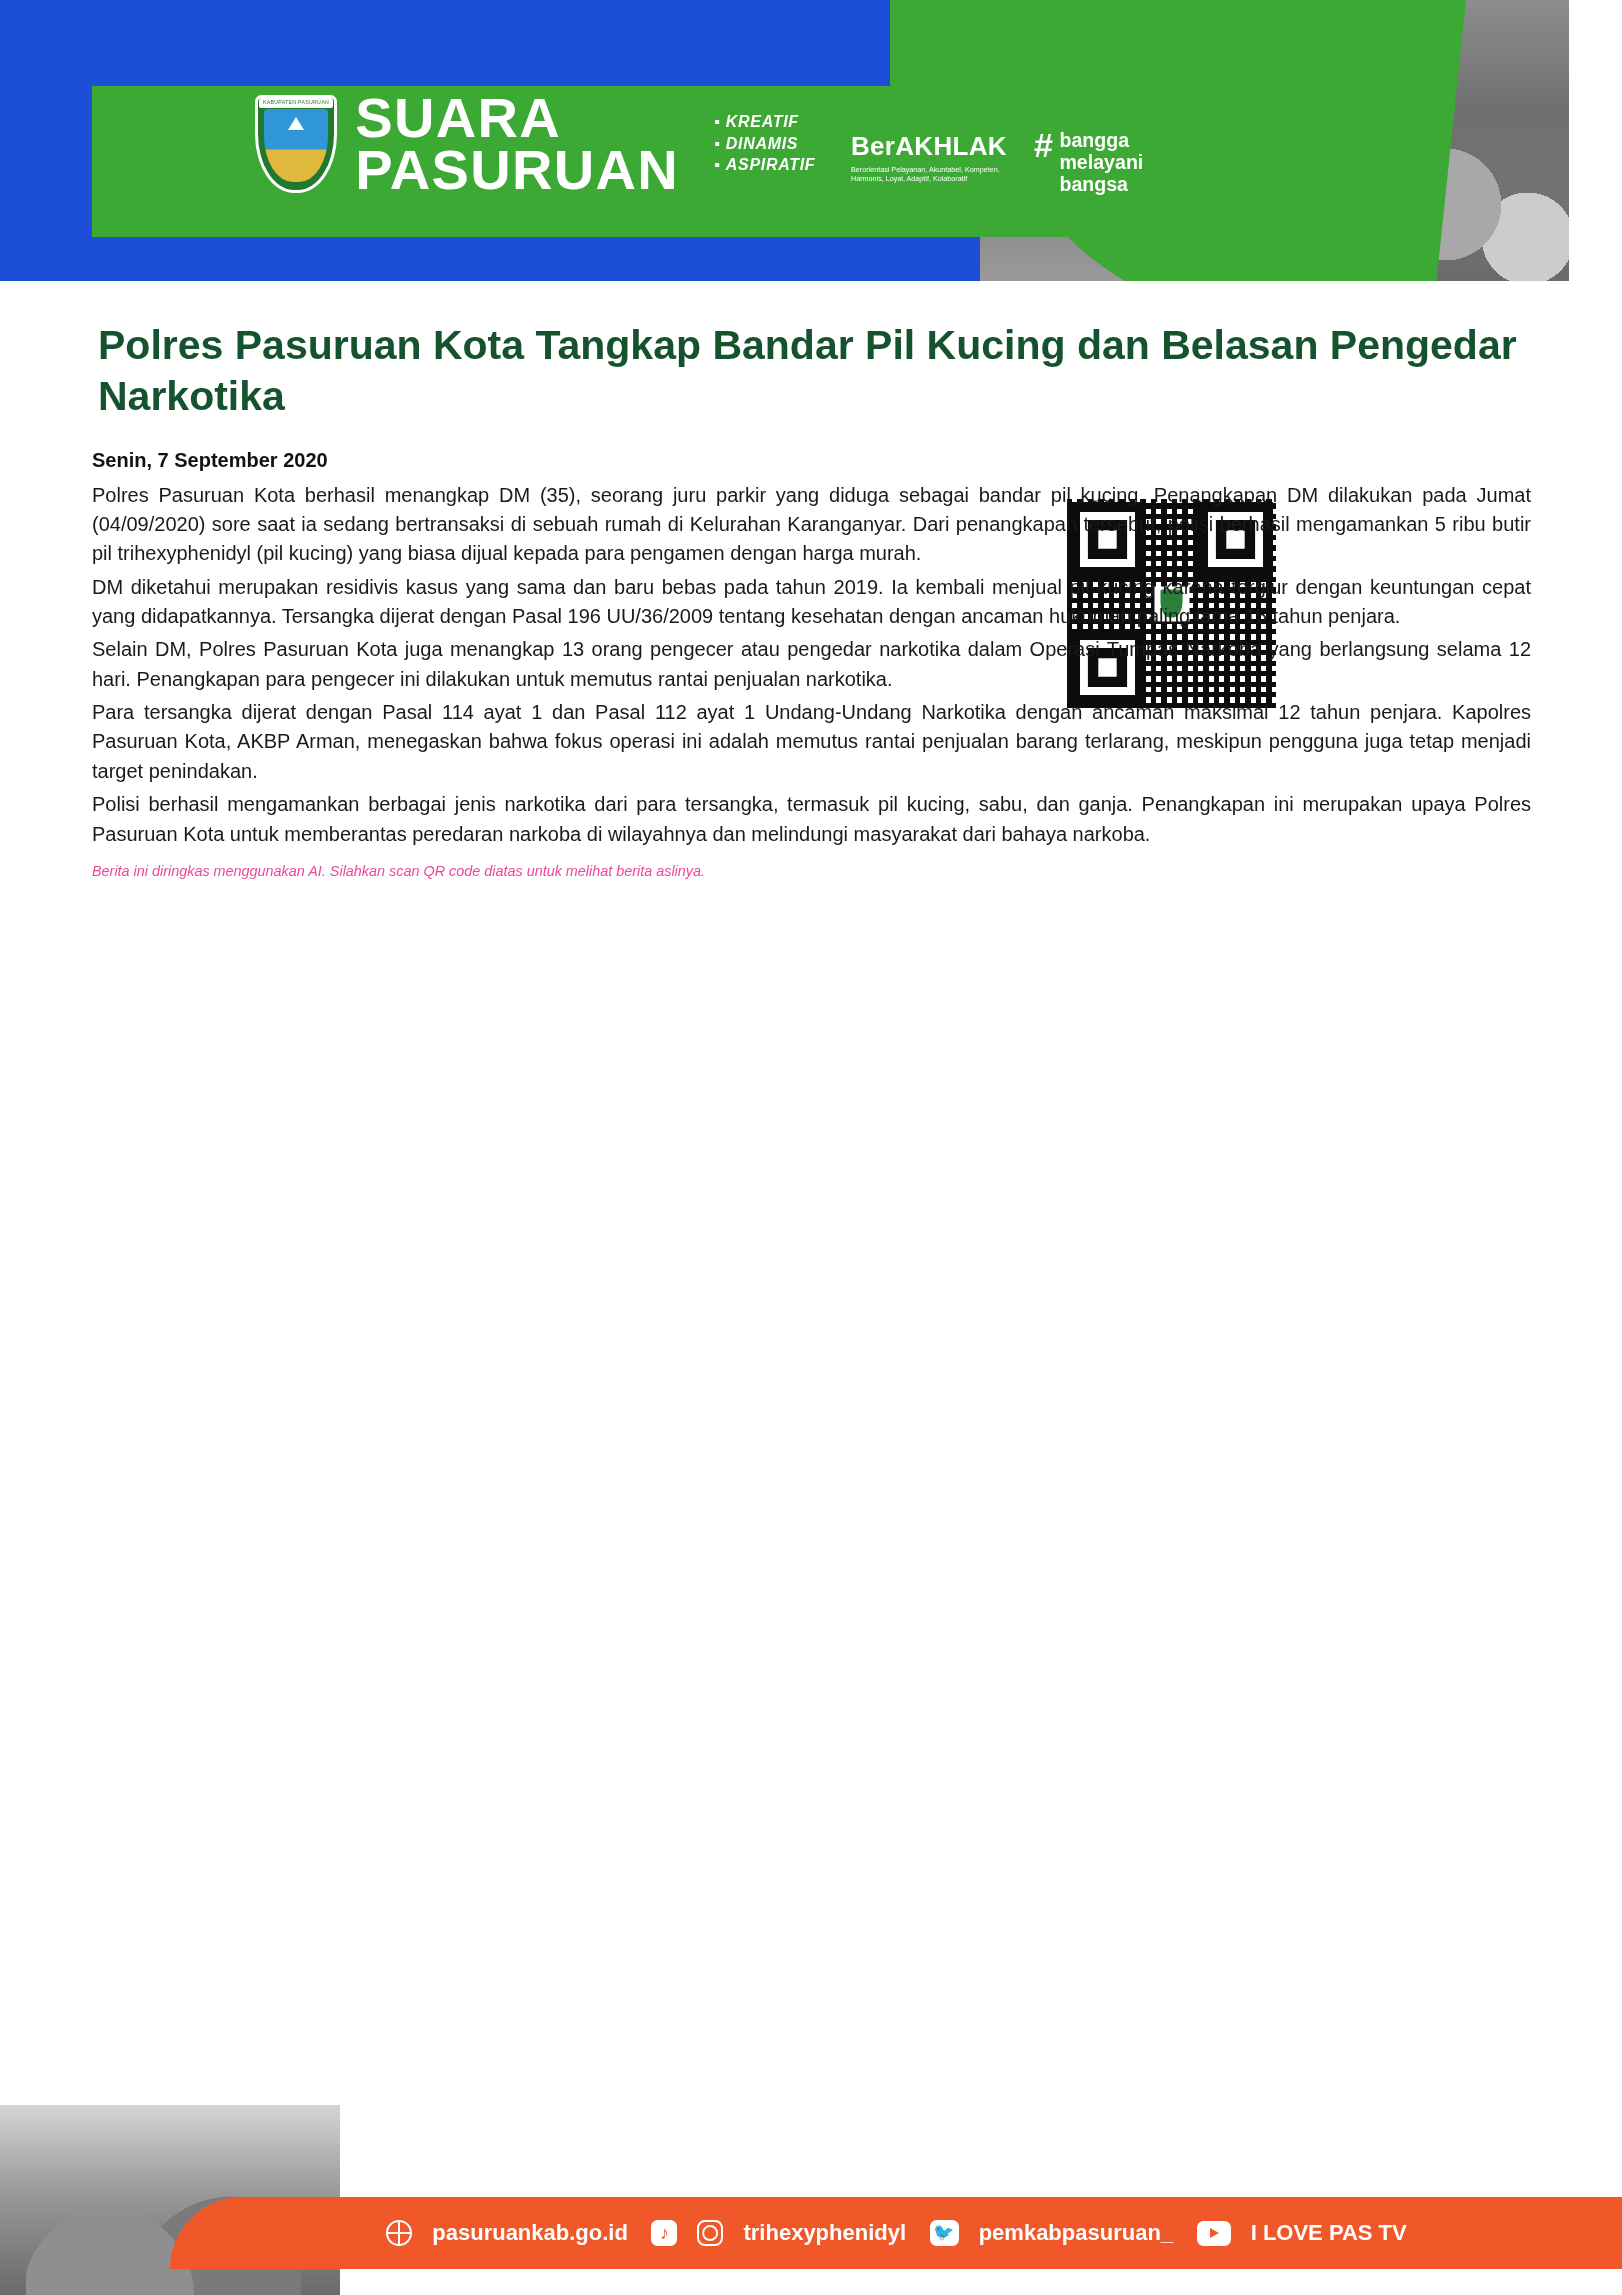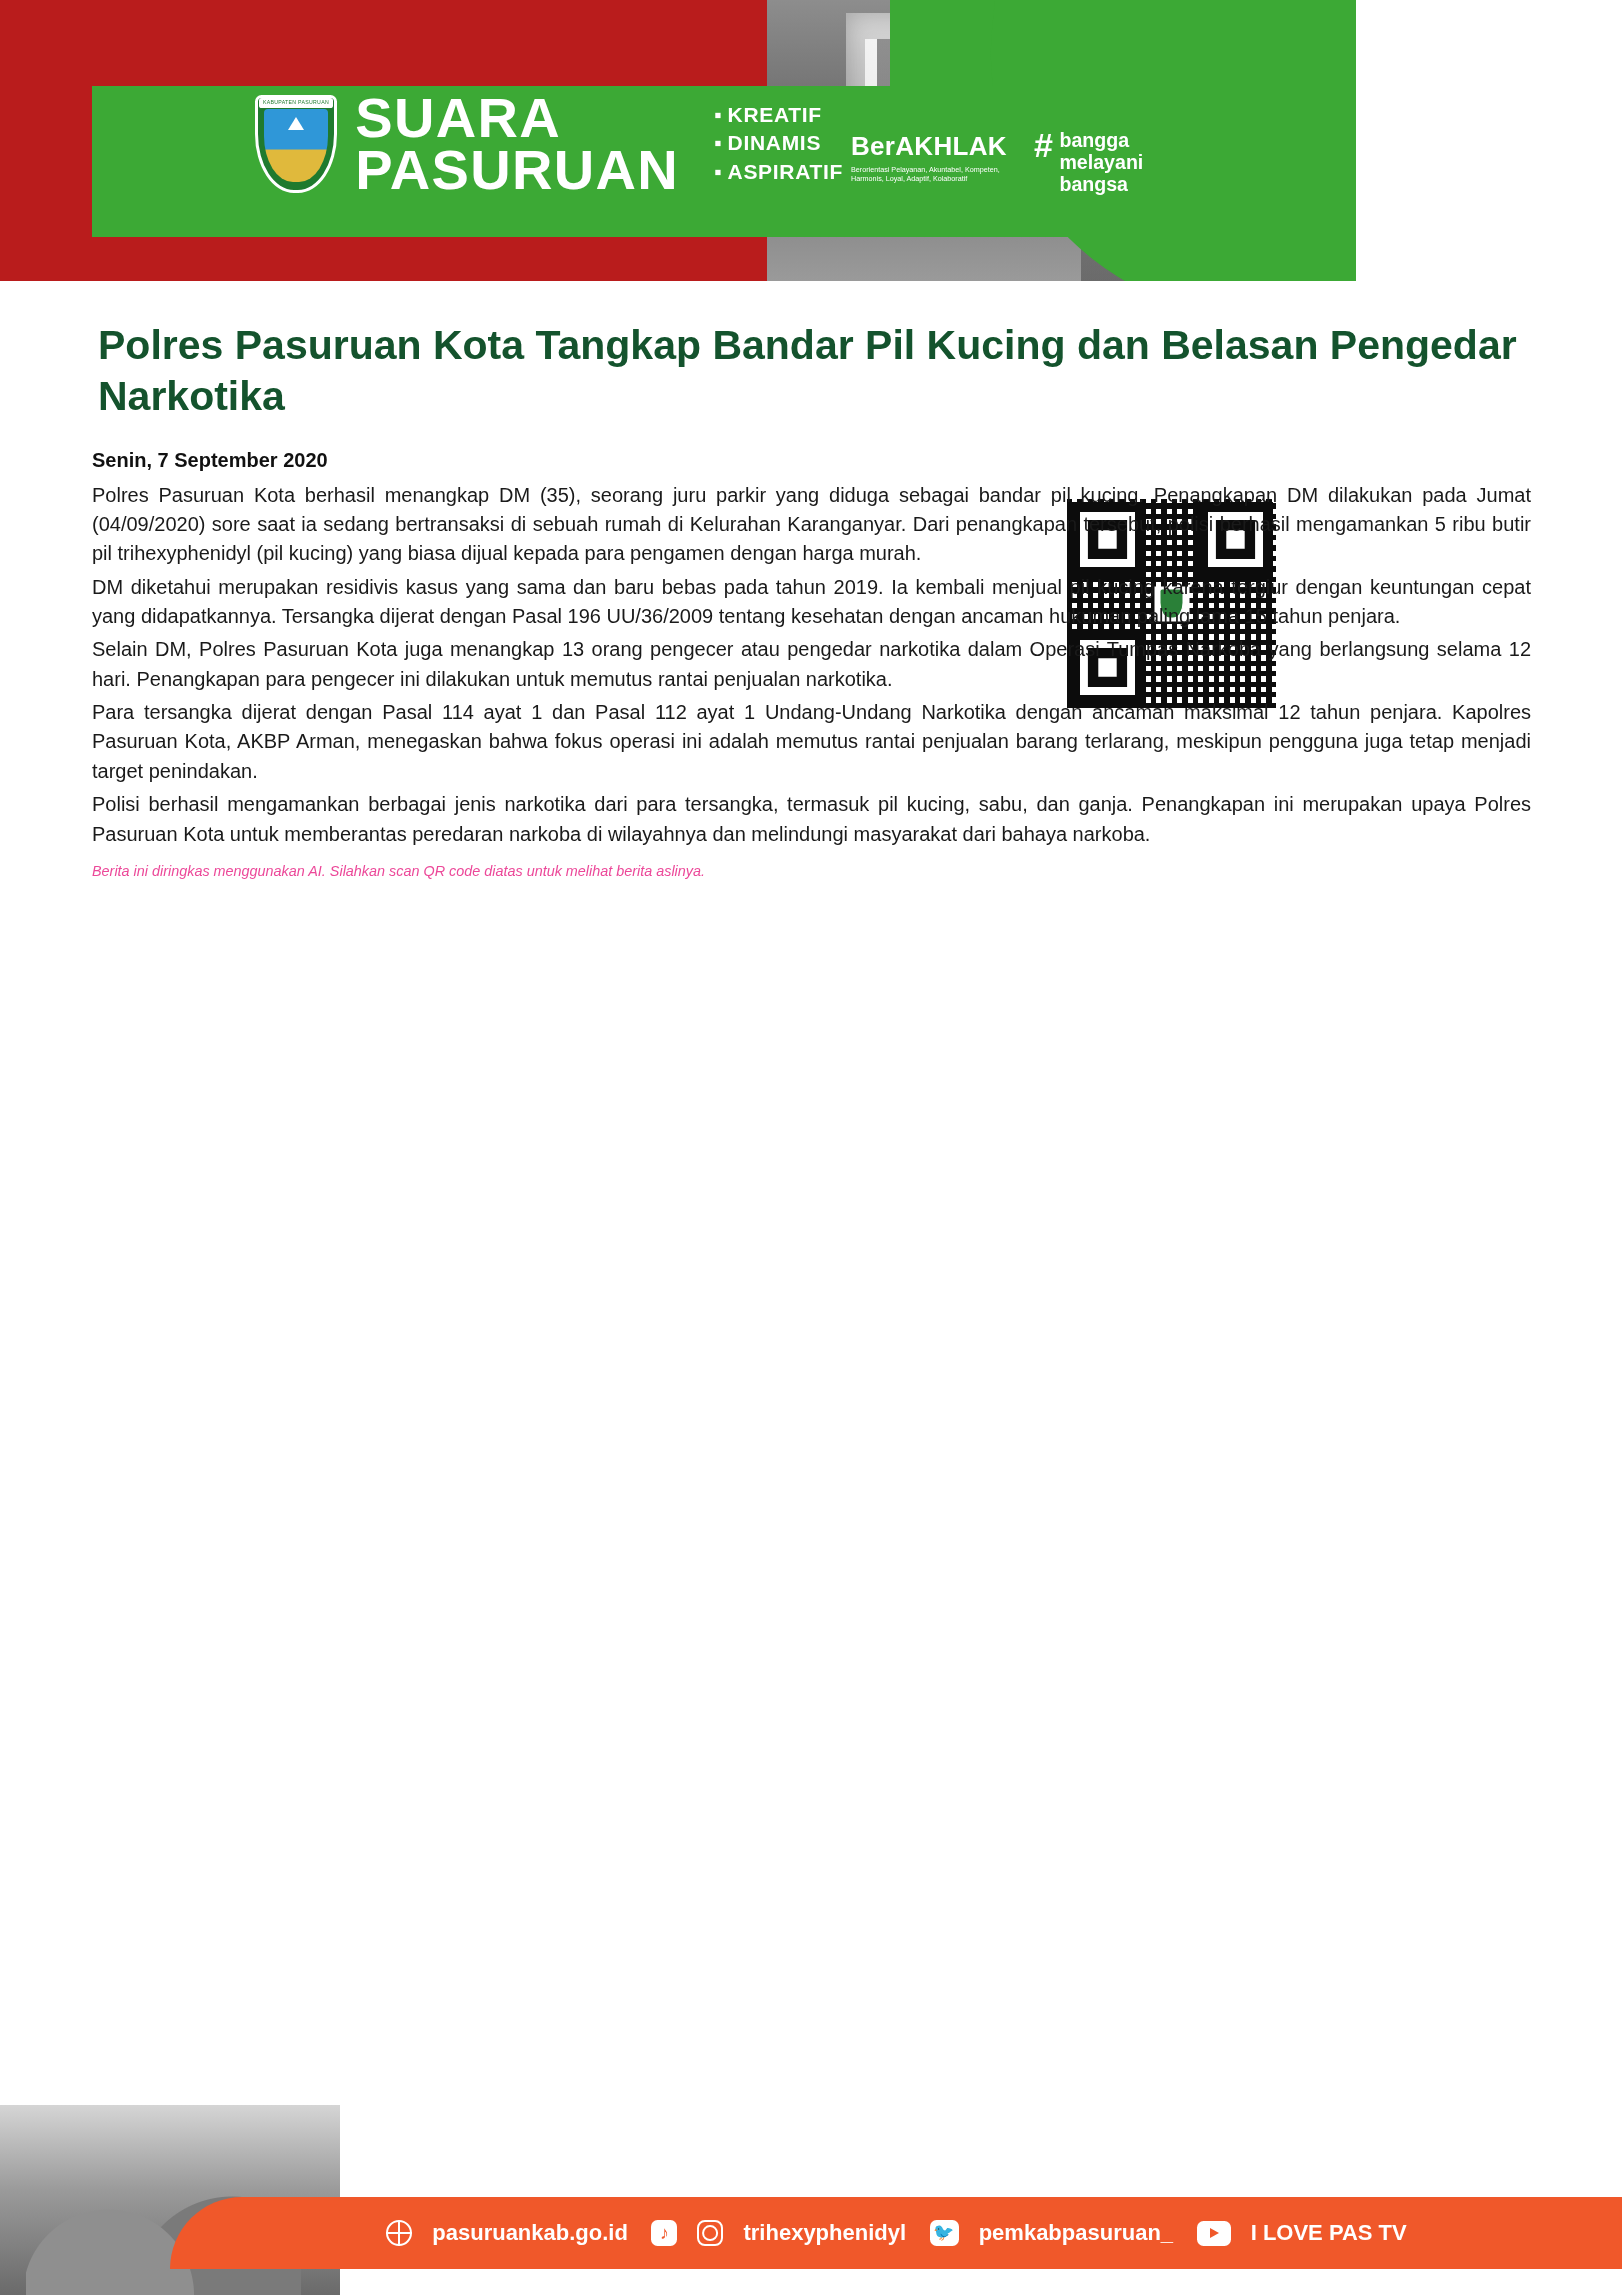--- a/index.html
+++ b/index.html
@@ -12,23 +12,23 @@
     height: 2295px;
     font-family: "Liberation Sans", sans-serif;
     color: #1a1a1a;
     position: relative;
     overflow: hidden;
   }
 
   
   .header {
     position: relative;
-    width: 1356px;
+    width: 1569px;
     height: 281px;
-    background: #b91c1c;
+    background: #1d4ed8;
     overflow: hidden;
   }
   .header-photo {
     position: absolute;
     top: 0;
     right: 0;
     width: 589px;
     height: 281px;
     background:
       linear-gradient(180deg, #8d8d8d 0%, #6f6f6f 40%, #9a9a9a 100%);
@@ -164,24 +164,25 @@
   }
   .brand-pasuruan {
     font-size: 56px;
     font-weight: bold;
     color: #ffffff;
     letter-spacing: 1.3px;
   }
   .brand-tag {
     margin-left: 17px;
     color: #ffffff;
-    font-size: 21px;
+    font-size: 16px;
     font-weight: bold;
     line-height: 1.35;
     letter-spacing: 0.7px;
+    font-style: italic;
   }
   .brand-tag span::before {
     content: "\25AA";
     margin-right: 5.2px;
   }
   .berakhlak {
     position: absolute;
     left: 851px;
     top: 131px;
     color: #ffffff;

